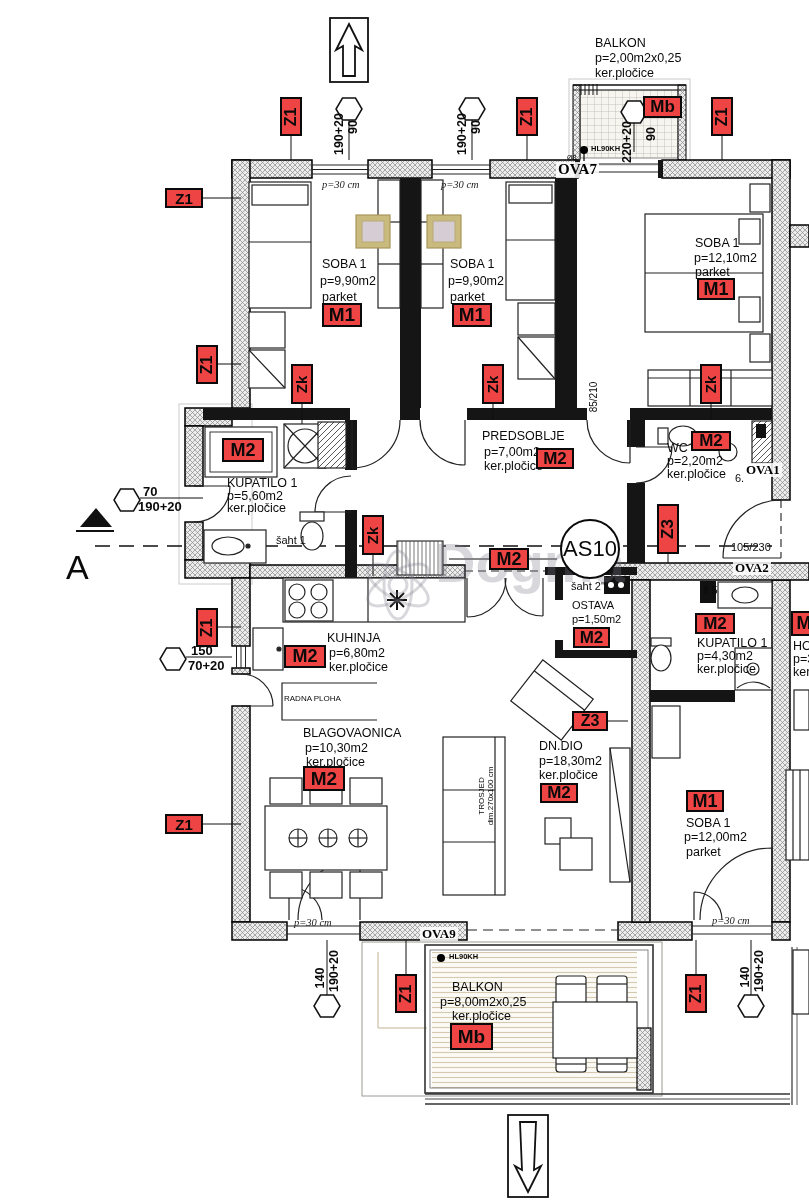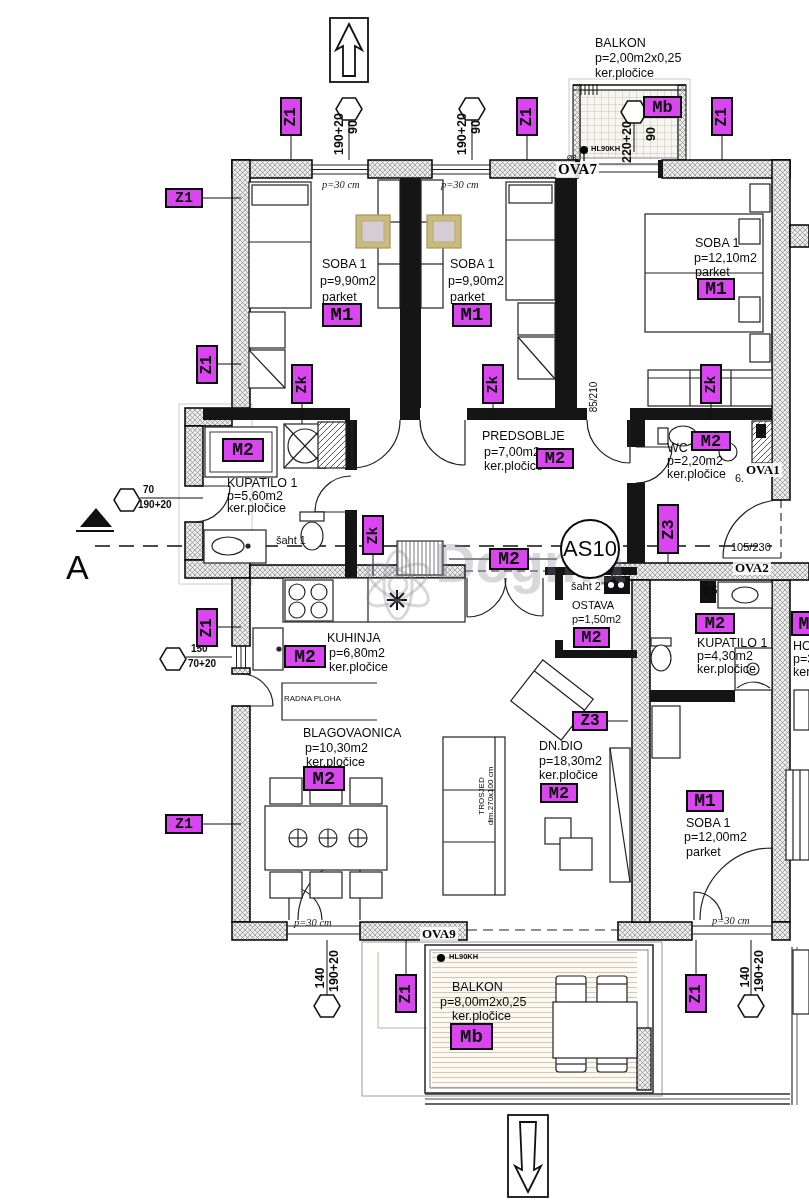--- a/index.html
+++ b/index.html
@@ -6,27 +6,27 @@
   #stage{position:relative;width:809px;height:1200px;background:#ffffff;overflow:hidden;
          font-family:"Liberation Sans",sans-serif;}
   #plan{position:absolute;left:0;top:0;z-index:1;}
   .lbl{position:absolute;font-family:"Liberation Sans",sans-serif;font-size:12.5px;color:#0a0a0a;
        white-space:nowrap;line-height:1.15;z-index:30;}
   .sm{font-size:11px;}
   .tiny{font-size:8px;text-align:center;}
   .it{font-family:Liberation Serif, serif;font-style:italic;font-size:10.5px;color:#222;}
   .ova{position:absolute;font-family:"Liberation Serif",serif;font-weight:bold;font-size:13px;color:#000;
        background:rgba(255,255,255,.85);padding:0 2px;line-height:1.05;z-index:31;white-space:nowrap;}
-  .box{position:absolute;background:#d946ef;border:2.4px solid #0a0a0a;display:flex;align-items:center;
+  .box{position:absolute;background:#ef4444;border:2.4px solid #0a0a0a;display:flex;align-items:center;
        justify-content:center;font-weight:bold;color:#0a0a0a;z-index:32;box-sizing:border-box;
-       font-family:Liberation Mono, monospace;white-space:nowrap;}
+       font-family:Liberation Sans, sans-serif;white-space:nowrap;}
   .vert span{transform:rotate(-90deg);display:block;}
   .rlbl{position:absolute;transform:translate(-50%,-50%) rotate(-90deg);font-family:"Liberation Sans",sans-serif;
         font-size:12.5px;font-weight:bold;color:#0a0a0a;white-space:nowrap;z-index:30;}
-  .dimh{position:absolute;font-size:10px;font-weight:bold;color:#0a0a0a;white-space:nowrap;z-index:30;
+  .dimh{position:absolute;font-size:13px;font-weight:bold;color:#0a0a0a;white-space:nowrap;z-index:30;
         font-family:"Liberation Sans",sans-serif;}
   .circle{position:absolute;width:56px;height:56px;border:2px solid #0a0a0a;border-radius:50%;background:#fff;
           display:flex;align-items:center;justify-content:center;font-size:22px;color:#0a0a0a;z-index:25;}
   .secA{position:absolute;font-size:34px;color:#0a0a0a;z-index:30;font-family:"Liberation Sans",sans-serif;}
   #wm{position:absolute;left:325px;top:520px;width:380px;height:130px;z-index:20;pointer-events:none;}
   #wm .w1{position:absolute;left:110px;top:10px;font-size:56px;font-weight:bold;color:rgba(125,125,140,0.30);
           font-family:"Liberation Sans",sans-serif;}
   #wm .w2{position:absolute;left:118px;top:82px;font-size:24px;letter-spacing:7px;color:rgba(125,125,140,0.26);
           font-family:"Liberation Sans",sans-serif;}
 </style>

